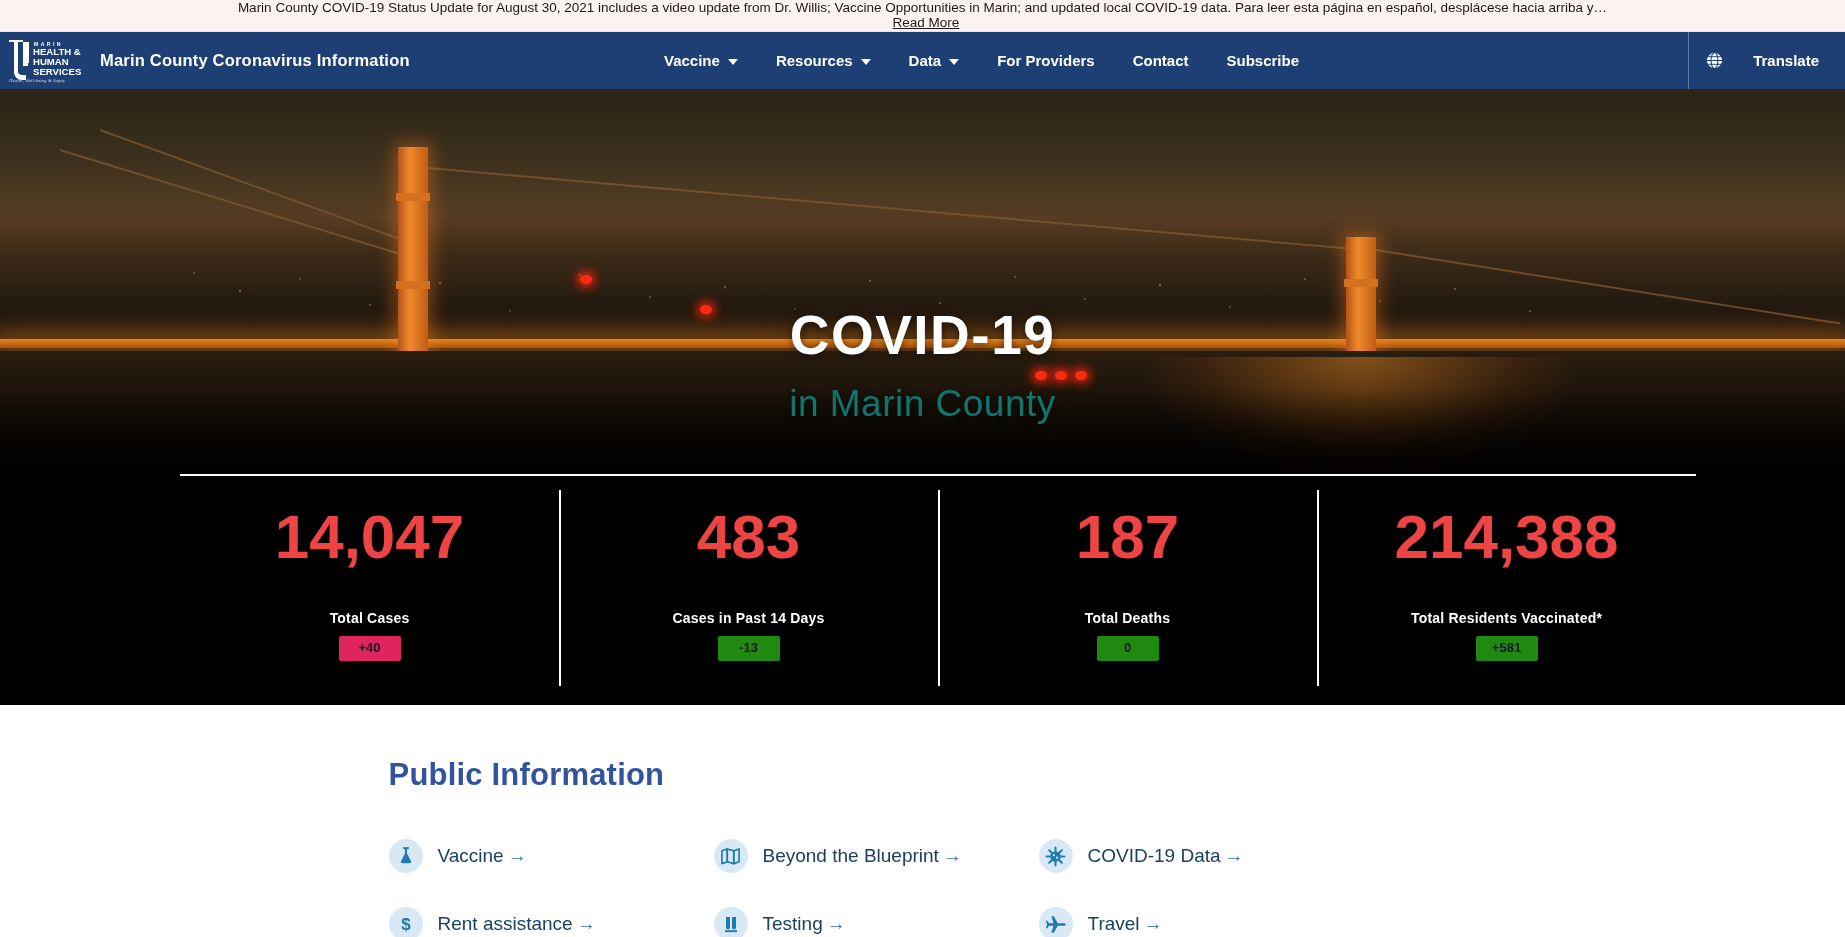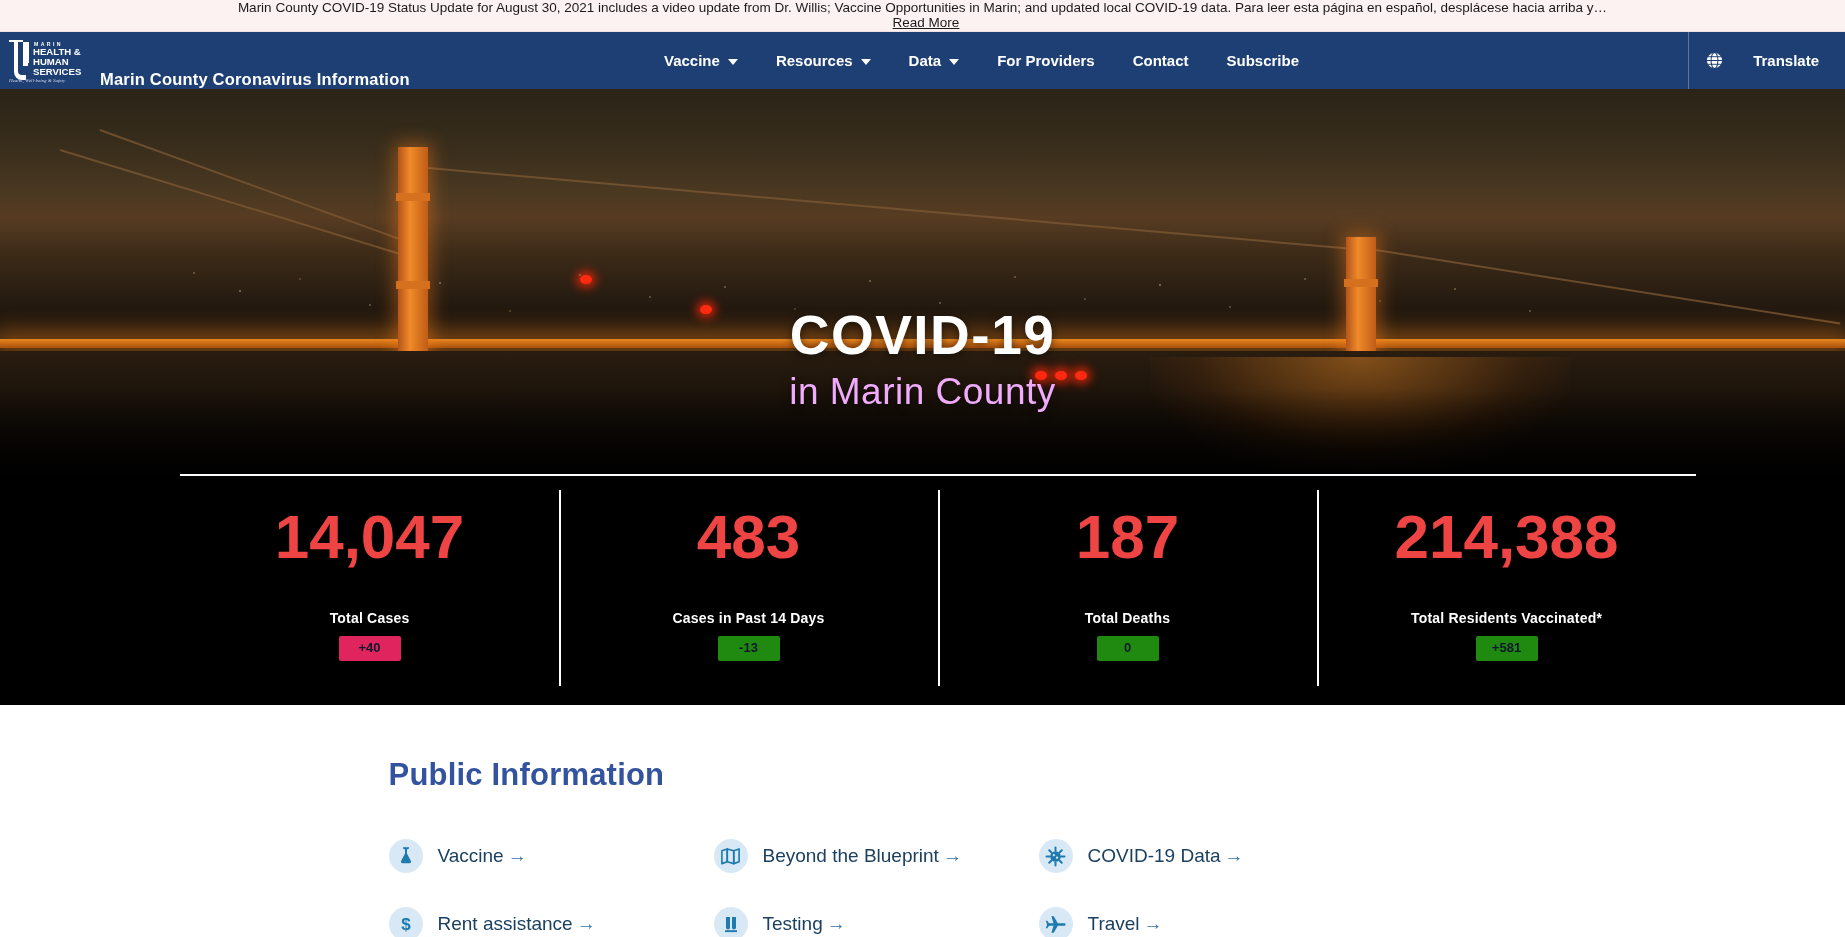--- a/index.html
+++ b/index.html
@@ -32,21 +32,21 @@
     color: #1b1b1b;
     text-decoration: underline;
     cursor: pointer;
   }
 
   
   .navbar {
     height: 57px;
     background: #1d3f73;
     display: flex;
-    align-items: flex-end;
+    align-items: center;
     position: relative;
   }
   .logo-block {
     width: 86px;
     height: 57px;
     display: flex;
     align-items: center;
     justify-content: center;
     flex: none;
     padding-left: 4px;
@@ -224,25 +224,25 @@
   }
   .hero-title {
     color: #ffffff;
     font-size: 55px;
     font-weight: bold;
     letter-spacing: 1.5px;
     line-height: 1.05;
     text-shadow: 0 2px 10px rgba(0,0,0,.55);
   }
   .hero-subtitle {
-    color: #f0abfc;
+    color: #0f766e;
     font-size: 37px;
     font-weight: 300;
     letter-spacing: .5px;
-    margin-top: 6px;
+    margin-top: 18px;
     text-shadow: 0 2px 10px rgba(0,0,0,.55);
   }
 
   .stats-rule {
     position: absolute;
     left: 180px; top: 385px;
     width: 1516px; height: 2px;
     background: #ffffff;
     z-index: 6;
   }

